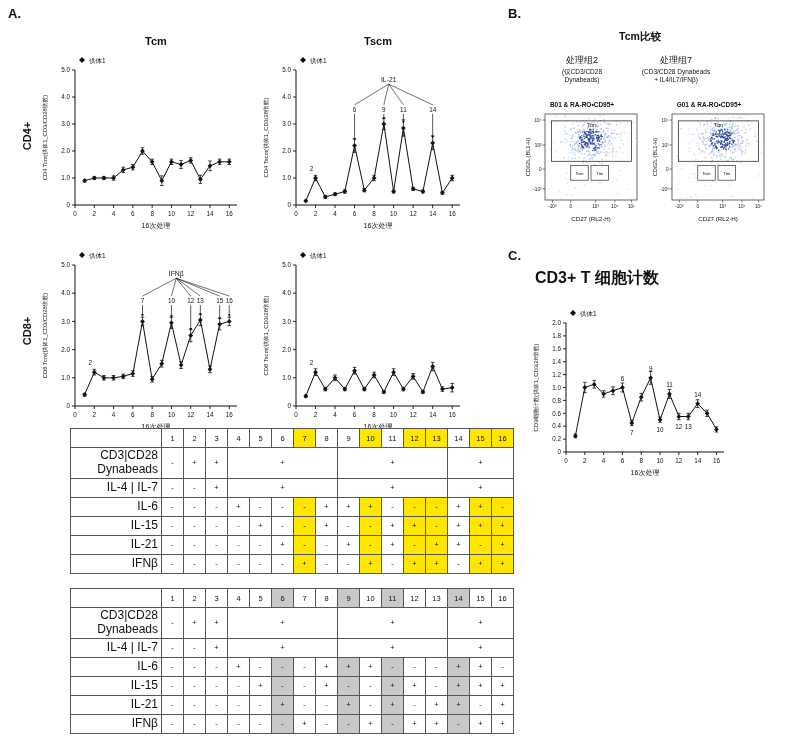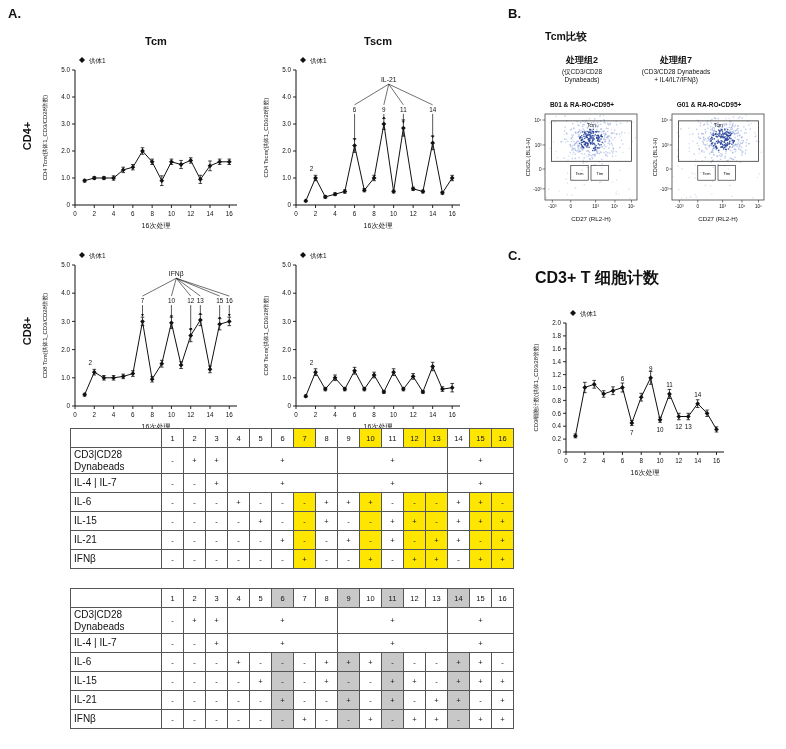--- a/index.html
+++ b/index.html
@@ -1,29 +1,29 @@
 <!DOCTYPE html>
 <html><head>
 <meta charset="utf-8">
 <style>
   html,body{margin:0;padding:0;background:#fff}
   #page{position:relative;width:786px;height:749px;background:#fff;font-family:"Liberation Sans",sans-serif;color:#111;overflow:hidden}
   .plabel{position:absolute;font-size:13px;font-weight:bold}
   .rowlab{position:absolute;font-weight:bold;font-size:11px;transform:rotate(-90deg);width:44px;text-align:center}
   svg.chart,svg.flow{position:absolute}
-  .btitle{position:absolute;font-weight:bold;font-size:10.5px;}
+  .btitle{position:absolute;font-weight:bold;font-size:10.5px;text-align:center}
   .ghead{position:absolute;text-align:center}
-  .gname{font-size:9px;font-weight:bold;margin-bottom:1px}
+  .gname{font-size:9px;font-weight:normal;margin-bottom:1px}
   .gdesc{font-size:6.5px;line-height:1.3}
   .phead{position:absolute;font-size:6.5px;font-weight:bold;text-align:center}
   .ctitle{position:absolute;font-weight:bold;font-size:16px;text-align:left}
   .tablebox{position:absolute}
   table.ttab{border-collapse:collapse}
   .ttab td{border:1px solid #555;min-width:19px;height:16px;text-align:center;font-size:7.5px;padding:0 1px;background:#fff}
-  .ttab td.lab{width:84px;min-width:84px;text-align:left;padding:1px 3px;font-size:10px;line-height:1.15}
+  .ttab td.lab{width:84px;min-width:84px;text-align:right;padding:1px 3px;font-size:12px;line-height:1.15}
   .ttab td.hl{background:var(--hl)}
 </style>
 </head>
 <body>
 
 <div id="page">
 
   <div class="plabel" style="left:8px;top:6px">A.</div>
   <div class="rowlab" style="left:5px;top:130px">CD4+</div>
   <div class="rowlab" style="left:5px;top:325px">CD8+</div>

